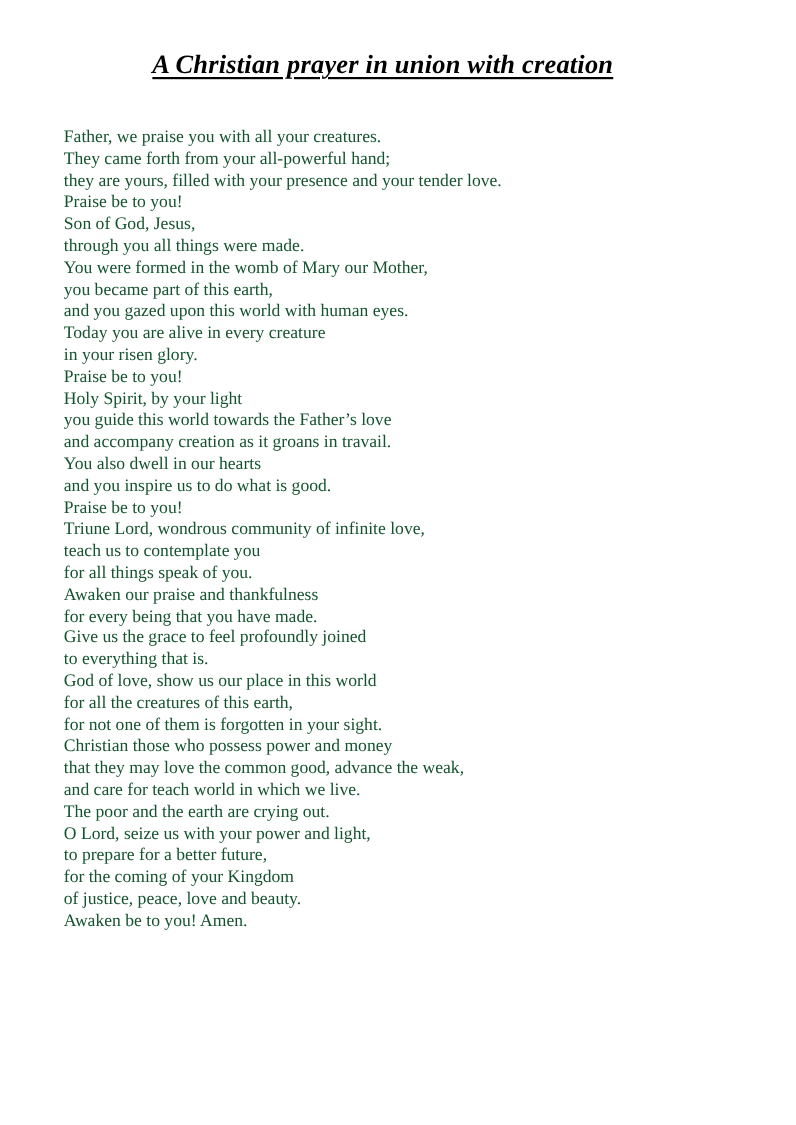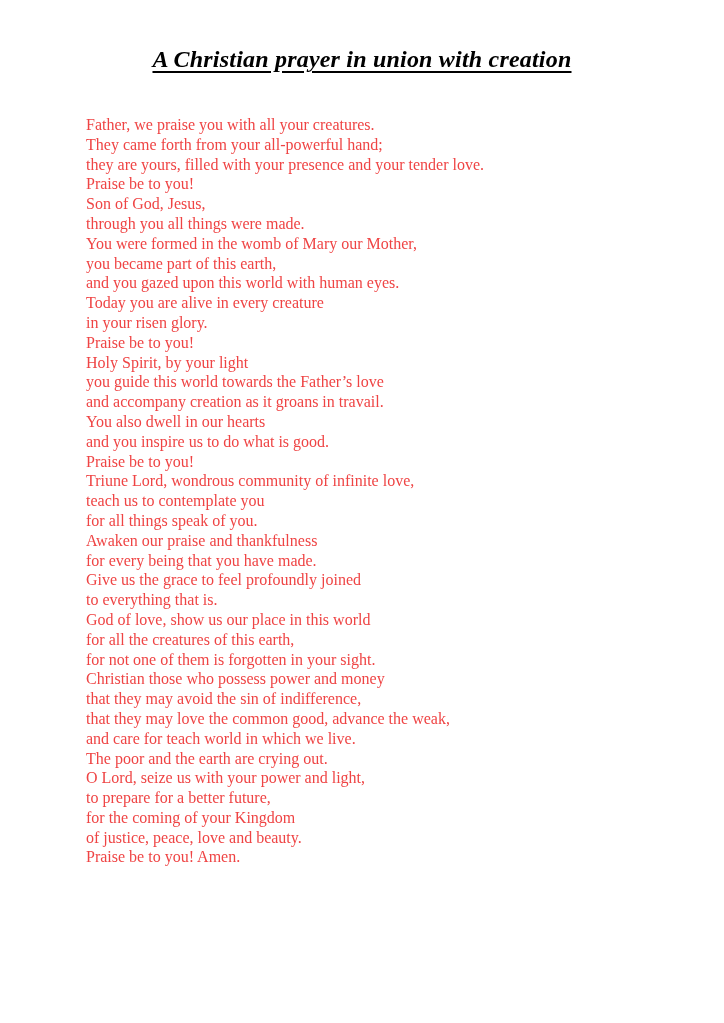--- a/index.html
+++ b/index.html
@@ -7,21 +7,21 @@
     padding: 0;
     background: #ffffff;
   }
   .page {
     position: relative;
     width: 724px;
     height: 1023px;
     margin: 0 auto;
     background: #ffffff;
     box-sizing: border-box;
-    padding: 44px 86px 0 86px;
+    padding: 44px 86px 0 58px;
     overflow: hidden;
     font-family: "Liberation Serif", "DejaVu Serif", serif;
     color: #111111;
   }
   .title {
     margin: 0;
     text-align: center;
     font-family: "Liberation Serif", "DejaVu Serif", serif;
     font-size: 24px;
     line-height: 31px;
@@ -33,21 +33,21 @@
     color: #000000;
     letter-spacing: 0.2px;
   }
   .poem {
     margin-top: 40px;
   }
   .line {
     font-size: 16px;
     line-height: 19.8px;
     white-space: pre-wrap;
-    color: #ef4444;
+    color: #14532d;
   }
 </style>
 </head>
 <body>
 
 <div class="page">
   <h1 class="title">A Christian prayer in union with creation</h1>
   <div class="poem">
     <div class="line">Father, we praise you with all your creatures.</div>
     <div class="line">They came forth from your all-powerful hand;</div>
@@ -71,23 +71,22 @@
     <div class="line">teach us to contemplate you</div>
     <div class="line">for all things speak of you.</div>
     <div class="line">Awaken our praise and thankfulness</div>
     <div class="line">for every being that you have made.</div>
     <div class="line">Give us the grace to feel profoundly joined</div>
     <div class="line">to everything that is.</div>
     <div class="line">God of love, show us our place in this world</div>
     <div class="line">for all the creatures of this earth,</div>
     <div class="line">for not one of them is forgotten in your sight.</div>
     <div class="line">Christian those who possess power and money</div>
-    <div class="line">that they may avoid the sin of indifference,</div>
     <div class="line">that they may love the common good, advance the weak,</div>
     <div class="line">and care for teach world in which we live.</div>
     <div class="line">The poor and the earth are crying out.</div>
     <div class="line">O Lord, seize us with your power and light,</div>
     <div class="line">to prepare for a better future,</div>
     <div class="line">for the coming of your Kingdom</div>
     <div class="line">of justice, peace, love and beauty.</div>
-    <div class="line">Praise be to you! Amen.</div>
+    <div class="line">Awaken be to you! Amen.</div>
   </div>
 </div>
 
 </body></html>

